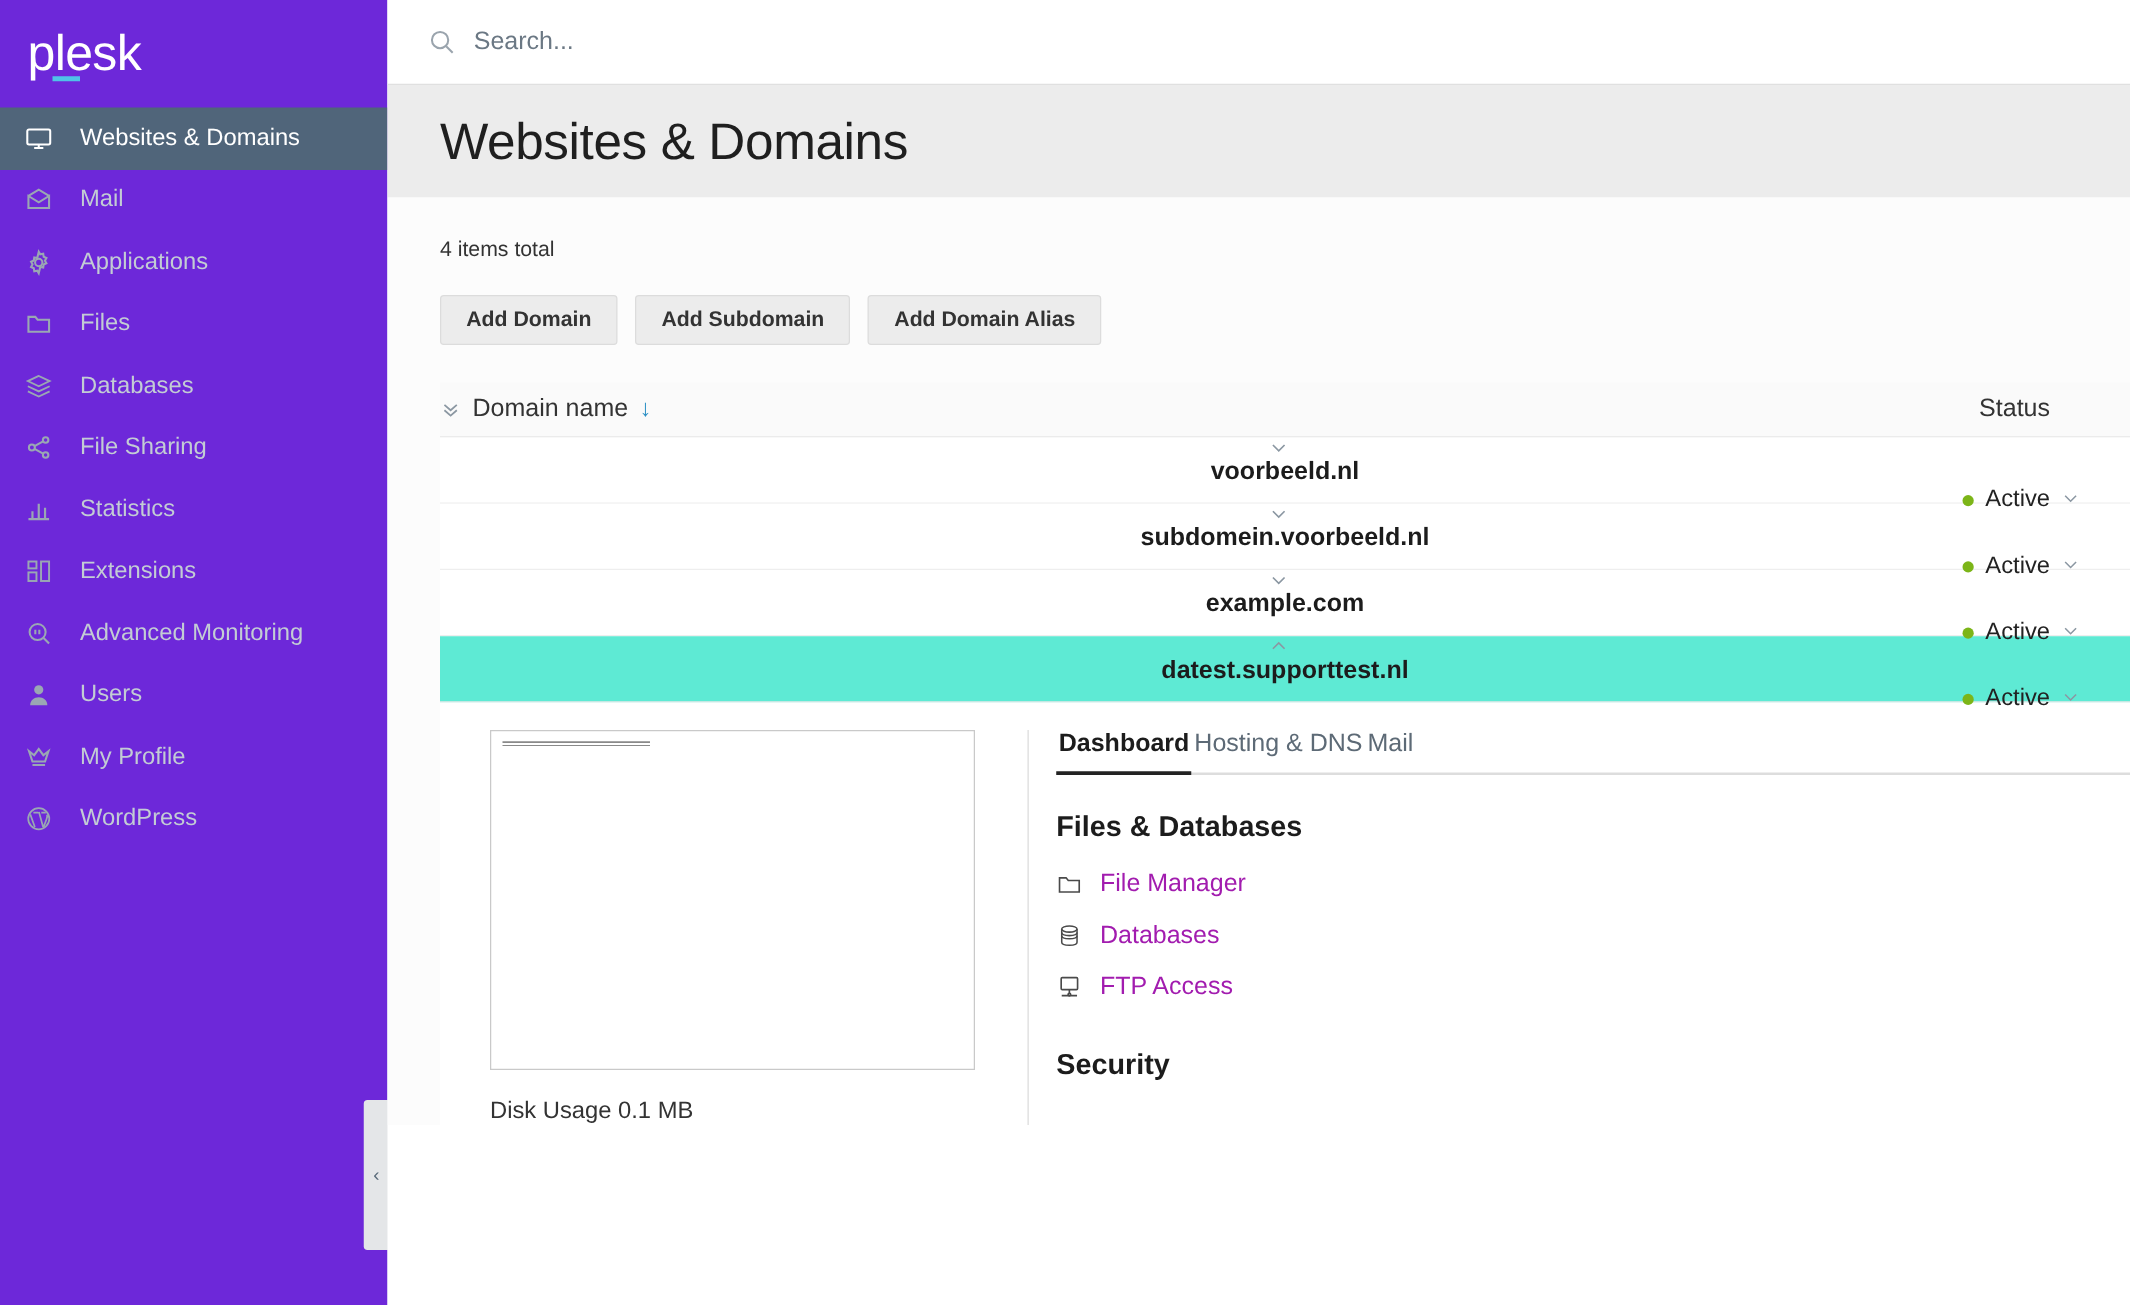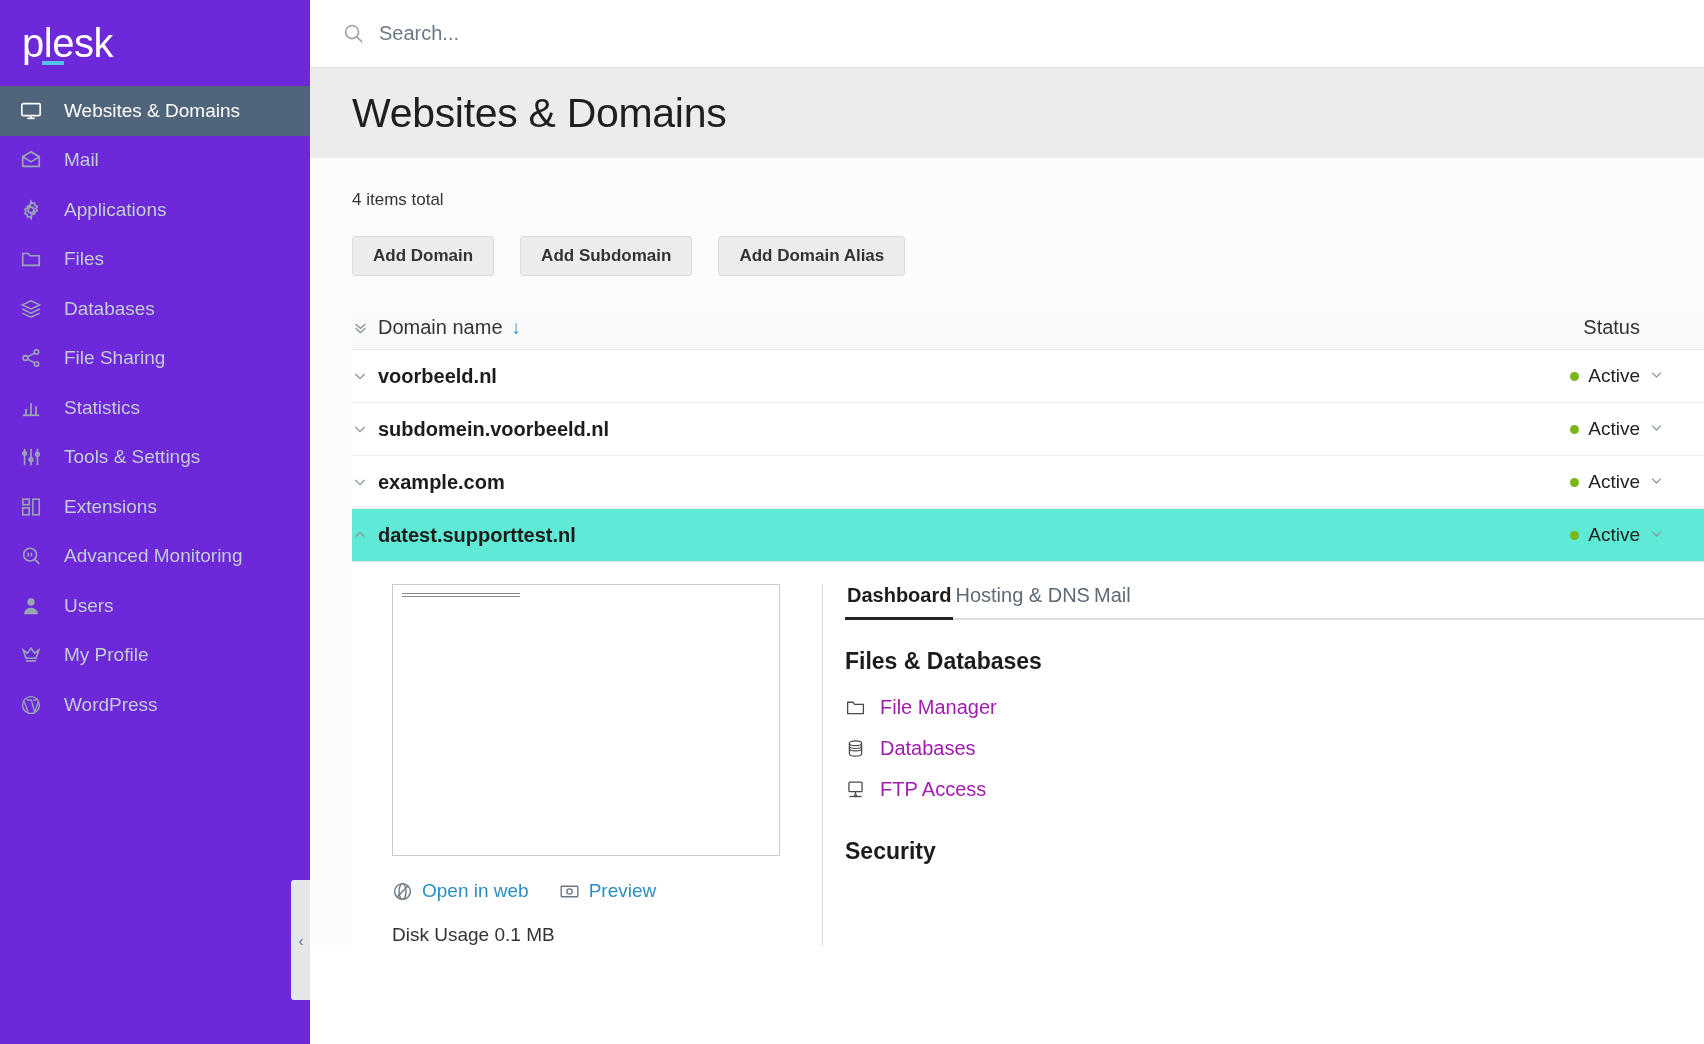--- a/index.html
+++ b/index.html
@@ -56,42 +56,42 @@
 
   .page-header {
     background:#ececec; height:90px; display:flex; align-items:center;
     padding-left:42px;
   }
   .page-title { font-size:41px; font-weight:400; color:#1f1f1f; letter-spacing:-0.3px; }
 
   .content { padding:0 0 0 0; background:#fcfcfc; }
   .items-total { font-size:17px; color:#333; padding:32px 0 0 42px; }
 
-  .btn-row { display:flex; gap:26px; padding:26px 0 0 42px; }
+  .btn-row { display:flex; gap:14px; padding:26px 0 0 42px; }
   .btn {
     background:#ececec; border:1px solid #dcdcdc; border-radius:3px;
     padding:0 20px; height:40px; line-height:38px;
     font-size:17px; font-weight:bold; color:#333; cursor:pointer;
     font-family:"Liberation Sans", sans-serif;
   }
 
   
   .table { margin:30px 0 0 42px; border-top:0; }
   .thead {
     display:flex; align-items:center; height:44px; background:#fafafa;
     border-bottom:1px solid #e6e6e6;
   }
   .th-name { display:flex; align-items:center; font-size:20px; color:#333; }
   .dbl-chev { width:26px; color:#8b97a2; display:flex; align-items:center; }
   .sort-arrow { color:#2a8fc4; font-size:19px; margin-left:9px; }
   .th-status { margin-left:auto; font-size:20px; color:#333; padding-right:64px; }
 
   .trow {
     display:flex; align-items:center; height:53px;
-    border-bottom:1px solid #eeeeee; background:#fff;
+    border-bottom:1px solid #eeeeee; background:#fff;flex-direction:column;
   }
   .trow.expanded { background:#5eead4; border-bottom:1px solid #e8e8e8; }
   .chev { width:26px; color:#8b97a2; display:flex; align-items:center; font-size:15px; cursor:pointer; }
   .dname { font-size:20px; font-weight:bold; color:#1c1c1c; cursor:pointer; }
   .status-cell {
     margin-left:auto; display:flex; align-items:center; padding-right:40px; gap:9px;
   }
   .dot { width:9px; height:9px; border-radius:50%; background:#7cb518; display:block; }
   .status-text { font-size:19px; color:#222; }
   .status-chev { color:#8b97a2; font-size:14px; }
@@ -218,33 +218,20 @@
           <svg width="22" height="22" viewBox="0 0 24 24" fill="none" stroke="currentColor" stroke-width="1.9">
             <line x1="3" y1="20" x2="21" y2="20"></line>
               <line x1="6.5" y1="20" x2="6.5" y2="13"></line>
               <line x1="12" y1="20" x2="12" y2="6.5"></line>
               <line x1="17.5" y1="20" x2="17.5" y2="10"></line>
           </svg>
         </span>
         <span>Statistics</span>
       </div>
 
-      <div class="nav-item">
-        <span class="ico">
-          <svg width="22" height="22" viewBox="0 0 24 24" fill="none" stroke="currentColor" stroke-width="1.8">
-            <line x1="5" y1="3" x2="5" y2="21"></line>
-              <line x1="12" y1="3" x2="12" y2="21"></line>
-              <line x1="19" y1="3" x2="19" y2="21"></line>
-            <circle cx="5" cy="8" r="2"></circle>
-              <circle cx="12" cy="15" r="2"></circle>
-              <circle cx="19" cy="9" r="2"></circle>
-          </svg>
-        </span>
-        <span>Tools &amp; Settings</span>
-      </div>
 
       <div class="nav-item">
         <span class="ico">
           <svg width="22" height="22" viewBox="0 0 24 24" fill="none" stroke="currentColor" stroke-width="1.7">
             <rect x="3" y="3.5" width="7" height="6"></rect>
               <rect x="3" y="13" width="7" height="7.5"></rect>
               <rect x="14" y="3.5" width="7" height="17"></rect>
           </svg>
         </span>
         <span>Extensions</span>
@@ -413,41 +400,20 @@
             </span>
           </span>
         </div>
 
         <div class="expanded-panel">
 
           <div class="thumb-col">
             <div class="thumb">
               <span class="fake-line"></span>
             </div>
-            <div class="thumb-links">
-              <span class="thumb-link">
-                <span class="lico">
-                  <svg width="21" height="21" viewBox="0 0 24 24" fill="none" stroke="currentColor" stroke-width="1.6">
-                    <circle cx="12" cy="12" r="9"></circle>
-                      <line x1="5.5" y1="18.5" x2="18.5" y2="5.5"></line>
-                      <ellipse cx="12" cy="12" rx="4" ry="9"></ellipse>
-                  </svg>
-                </span>
-                <span>Open in web</span>
-              </span>
-              <span class="thumb-link">
-                <span class="lico">
-                  <svg width="21" height="21" viewBox="0 0 24 24" fill="none" stroke="currentColor" stroke-width="1.6">
-                    <rect x="2.5" y="6" width="19" height="12" rx="1"></rect>
-                      <circle cx="12" cy="12" r="3"></circle>
-                  </svg>
-                </span>
-                <span>Preview</span>
-              </span>
-            </div>
             <div class="disk-usage">
               <span>Disk Usage</span>
               <b>0.1 MB</b>
             </div>
           </div>
 
           <div class="detail-col">
             <div class="tabs">
               <span class="tab active">Dashboard</span>
               <span class="tab">Hosting &amp; DNS</span>

